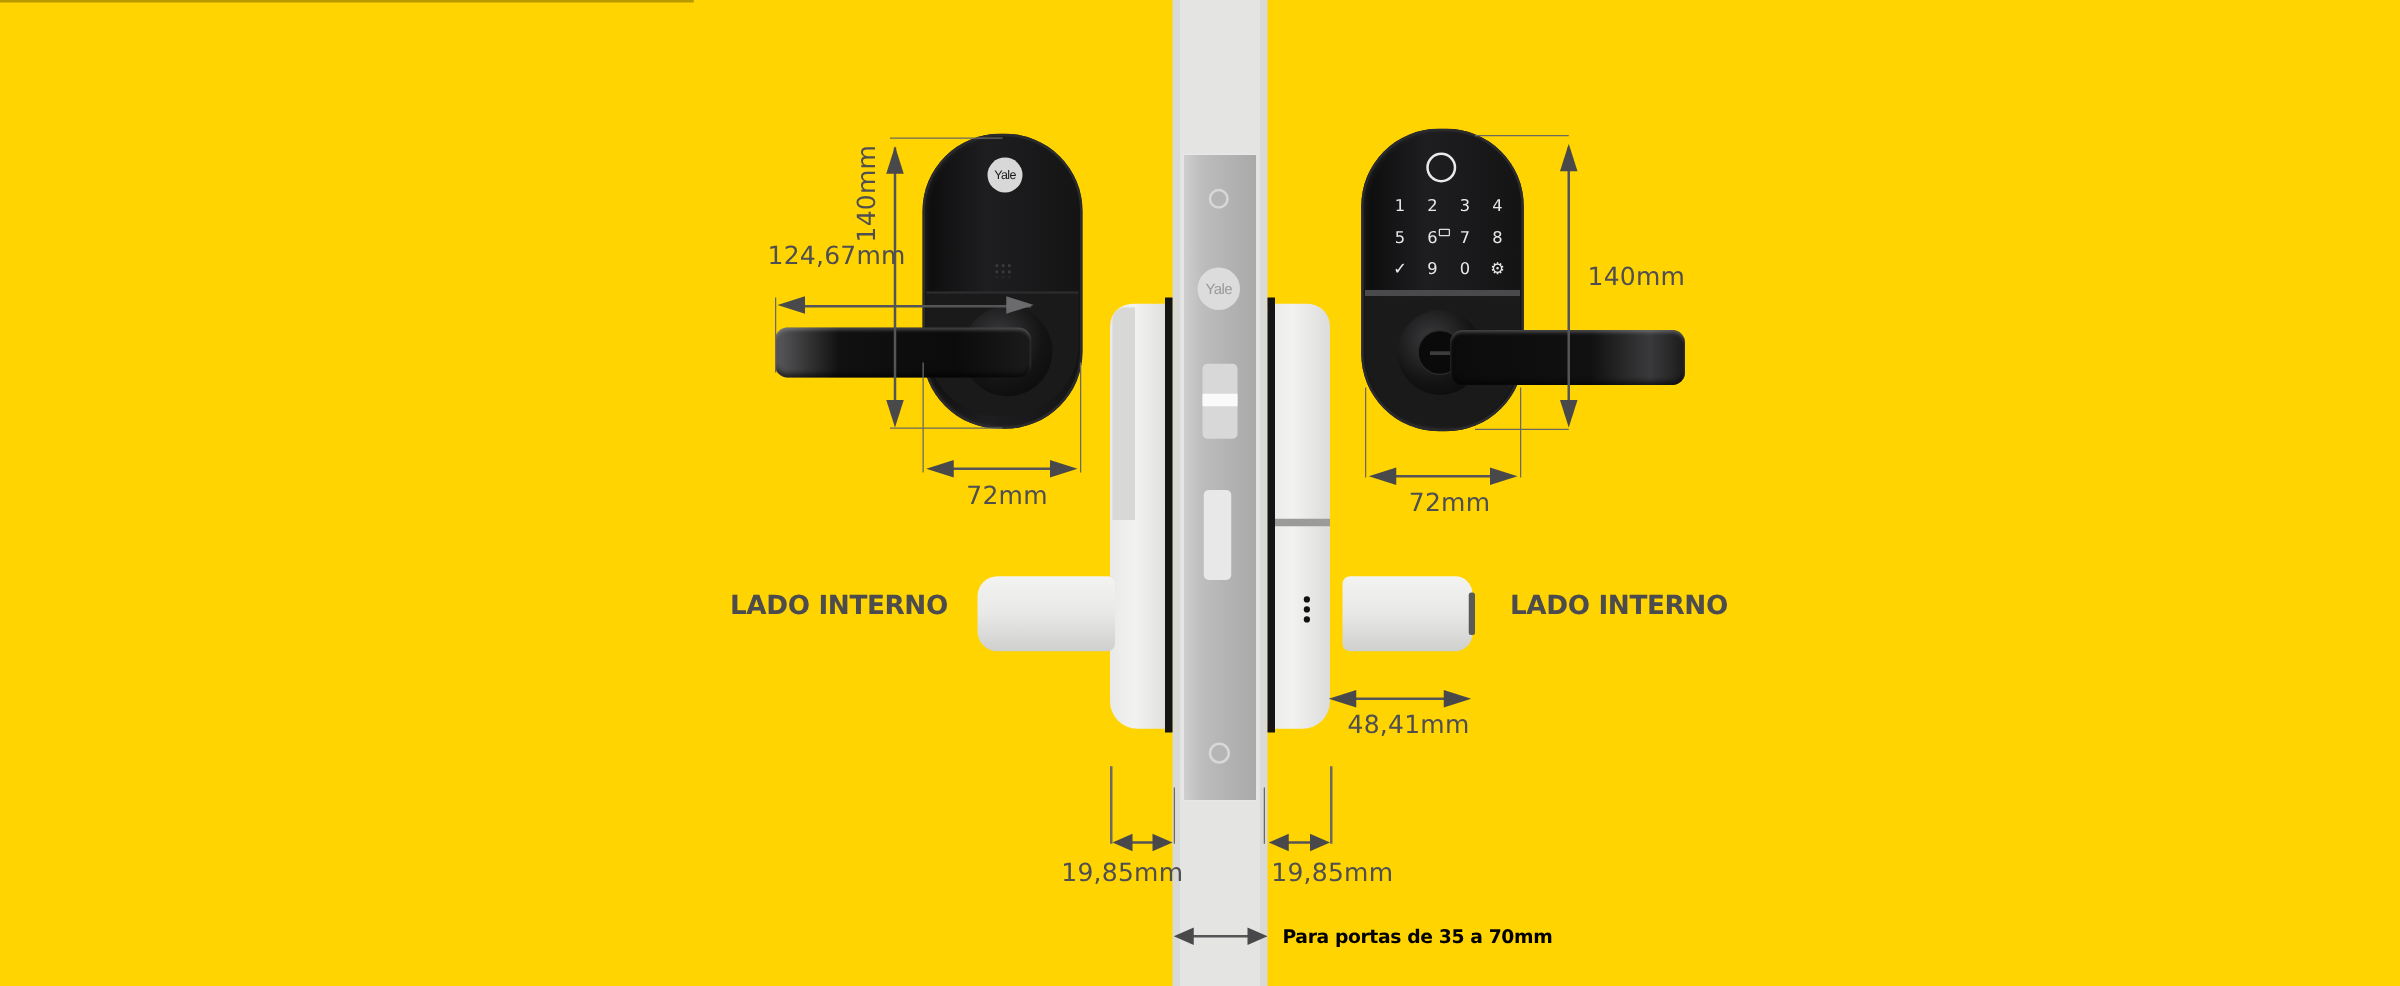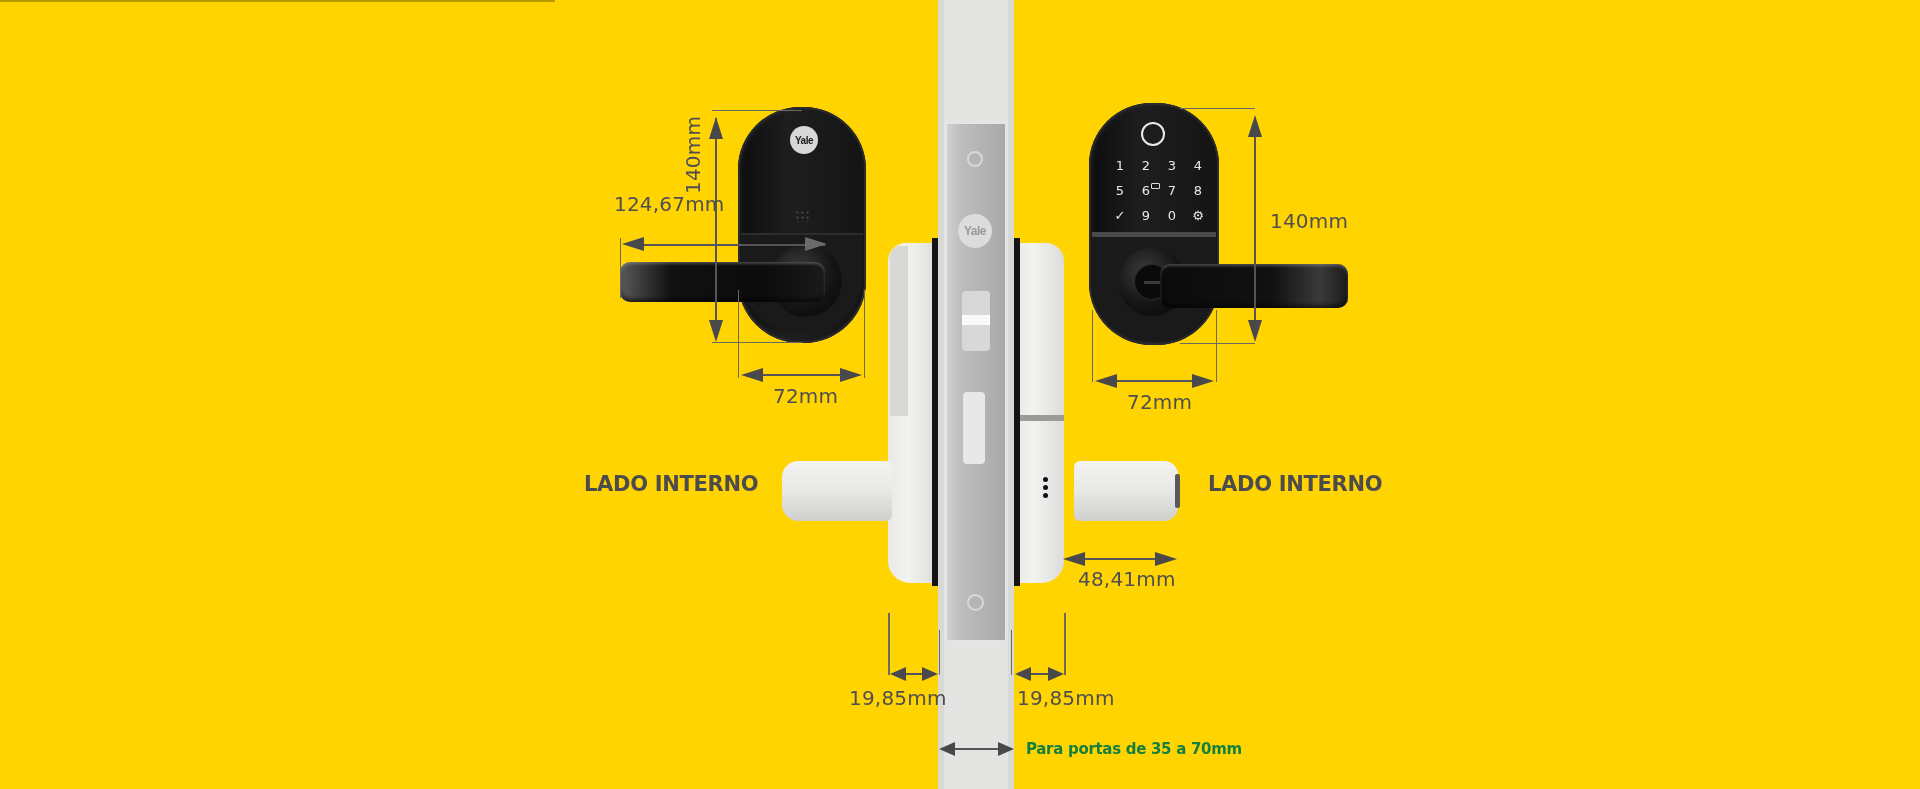--- a/index.html
+++ b/index.html
@@ -13,42 +13,42 @@
     .abs { position: absolute; }
     .topline { left: 0; top: 0; width: 555px; height: 2px; background: #b89a00; }
 
     
     .door { left: 938px; top: 0; width: 76px; height: 789px; background: #d9d9d8; }
     .door-hi { left: 944px; top: 0; width: 64px; height: 789px; background: #e4e4e3; }
 
     
     .dim-label { font-size: 20px; color: #4f4f52; letter-spacing: 0.2px; white-space: nowrap; font-family: "DejaVu Sans", sans-serif; }
     .side-label { font-size: 21px; font-weight: bold; color: #4c4b4e; white-space: nowrap; font-family: "DejaVu Sans", sans-serif; letter-spacing: -0.3px; }
-    .note-label { font-size: 15px; font-weight: bold; color: #15803d; white-space: nowrap; font-family: "DejaVu Sans", sans-serif; letter-spacing: -0.3px; text-align: center; }
+    .note-label { font-size: 15px; font-weight: bold; color: #000000; white-space: nowrap; font-family: "DejaVu Sans", sans-serif; letter-spacing: -0.3px; text-align: center; }
     .vlabel { transform: rotate(-90deg); transform-origin: left top; }
 
     
     .line-h { height: 1.5px; background: #555557; }
     .line-v { width: 1.5px; background: #555557; }
     .ext { background: #6b6a60; }
     .ah { width: 0; height: 0; position: absolute; }
     .ah-l { border-top: 7px solid transparent; border-bottom: 7px solid transparent; border-right: 22px solid #49494b; }
     .ah-r { border-top: 7px solid transparent; border-bottom: 7px solid transparent; border-left: 22px solid #49494b; }
     .ah-u { border-left: 7px solid transparent; border-right: 7px solid transparent; border-bottom: 22px solid #49494b; }
     .ah-d { border-left: 7px solid transparent; border-right: 7px solid transparent; border-top: 22px solid #49494b; }
 
     
     .body-black {
       background: linear-gradient(90deg, #0c0c0d 0%, #1e1e20 40%, #141415 100%);
       border-radius: 62px;
       box-shadow: inset 0 0 0 2px #2b2b2d, inset 3px 0 6px rgba(255,255,255,0.08);
     }
     .yale-badge {
       width: 28px; height: 28px; border-radius: 50%; background: #d8d8d8;
-      color: #1a1a1a; font-size: 10px; font-weight: bold; display: flex; align-items: center; justify-content: center;
+      color: #1a1a1a; font-size: 10px; font-weight: normal; display: flex; align-items: center; justify-content: center;
       letter-spacing: -0.5px;
     }
     .band { background: #1a1a1b; border-top: 2px solid #2d2d2f; }
     .lever {
       background: linear-gradient(90deg, #5a5a5c 0%, #111 25%, #0b0b0c 70%, #1b1b1c 100%);
       border-radius: 10px;
       box-shadow: inset 0 2px 3px rgba(255,255,255,0.25), inset 0 -3px 4px rgba(0,0,0,0.6);
     }
     .lever-r {
       background: linear-gradient(90deg, #0b0b0c 0%, #111 60%, #3a3a3c 85%, #1b1b1c 100%);

